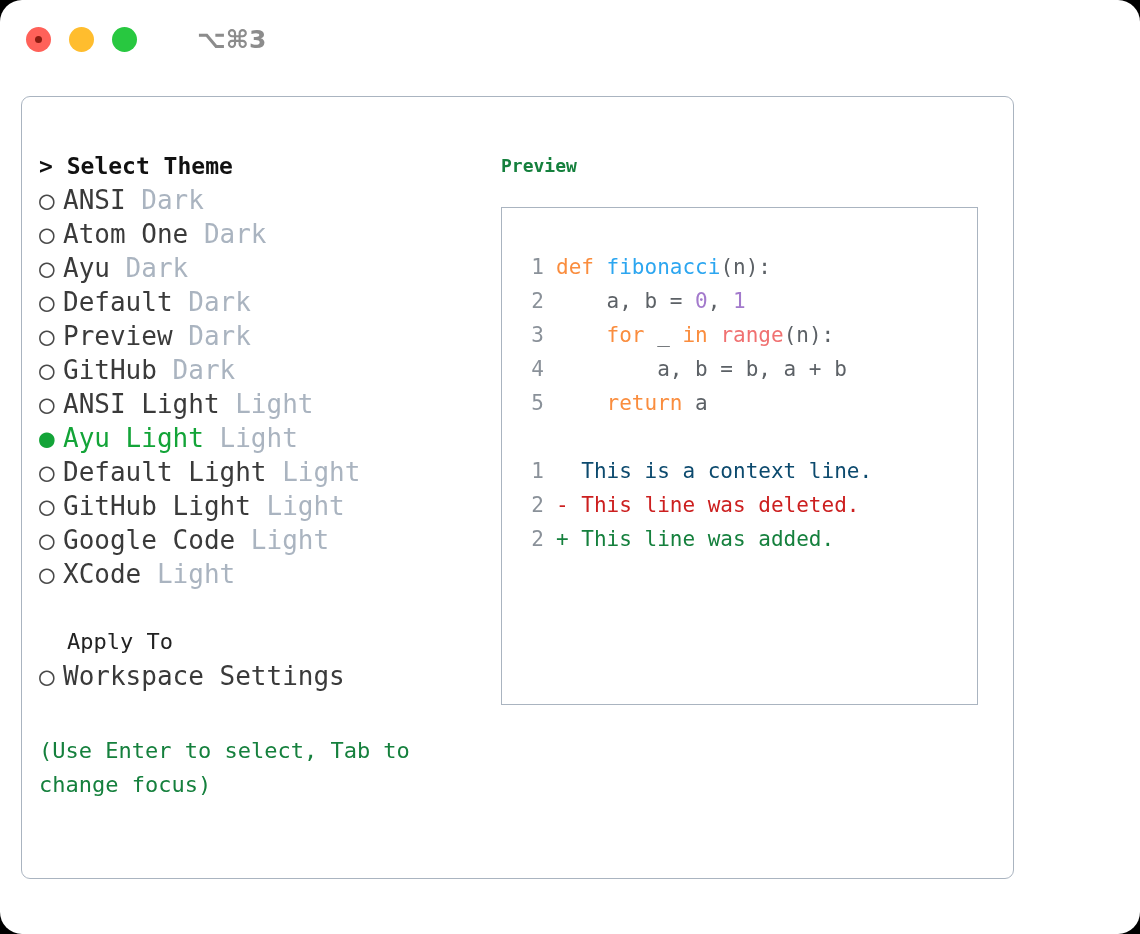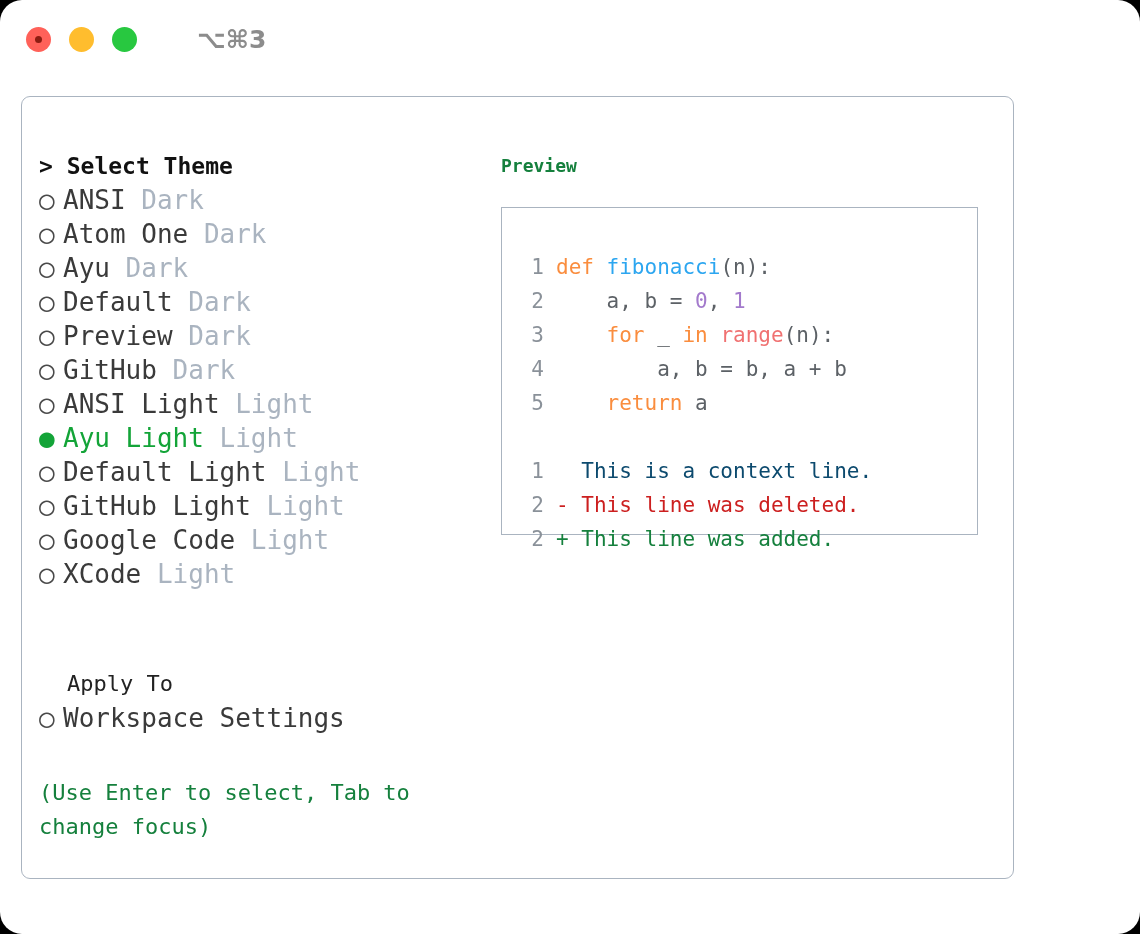--- a/index.html
+++ b/index.html
@@ -115,21 +115,20 @@
   .opt-row.selected .opt-label { color: #13a438; }
   .opt-label { color: #3a3a3a; }
   .opt-variant { color: #aab4c0; }
 
   .section-head {
     font-size: 22px;
     line-height: 34px;
     color: #222222;
     white-space: pre;
     padding-left: 28px;
-    margin-top: 42px;
   }
   .spacer { height: 34px; }
 
   .hint {
     margin-top: 41px;
     font-size: 22px;
     line-height: 34px;
     color: #15803d;
     width: 412px;
     white-space: pre-wrap;
@@ -144,21 +143,21 @@
   }
   .preview-title {
     font-size: 18px;
     font-weight: bold;
     color: #15803d;
     line-height: 34px;
   }
   .code-box {
     margin-top: 24px;
     width: 477px;
-    height: 328px;
+    height: 498px;
     box-sizing: border-box;
     border: 1.5px solid #aab4c0;
     background: #ffffff;
     padding: 42px 0 0 0;
   }
   .code-line {
     font-size: 21px;
     line-height: 34px;
     white-space: pre;
     padding-left: 16px;

